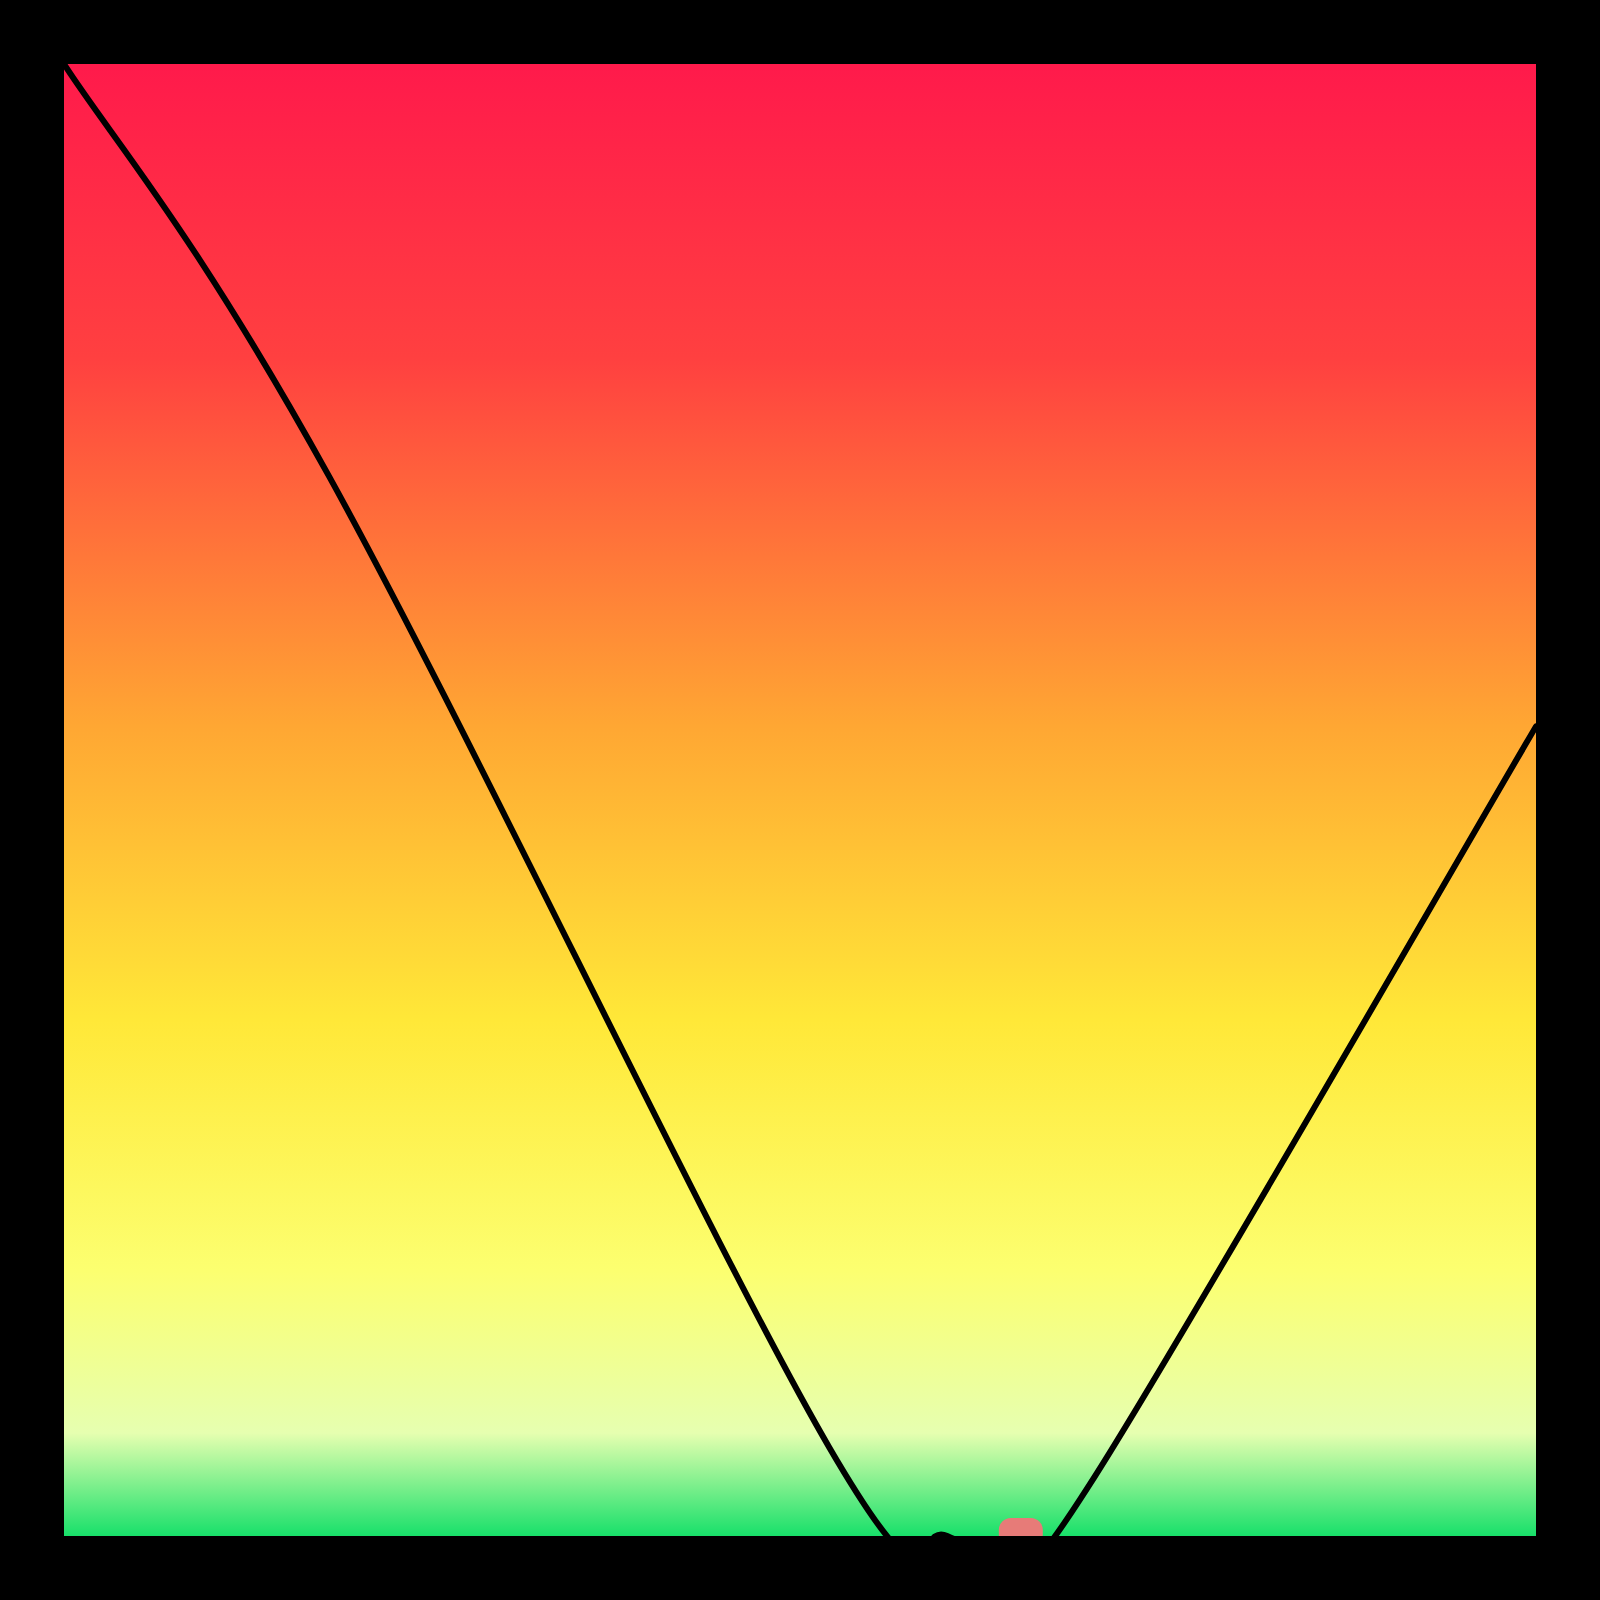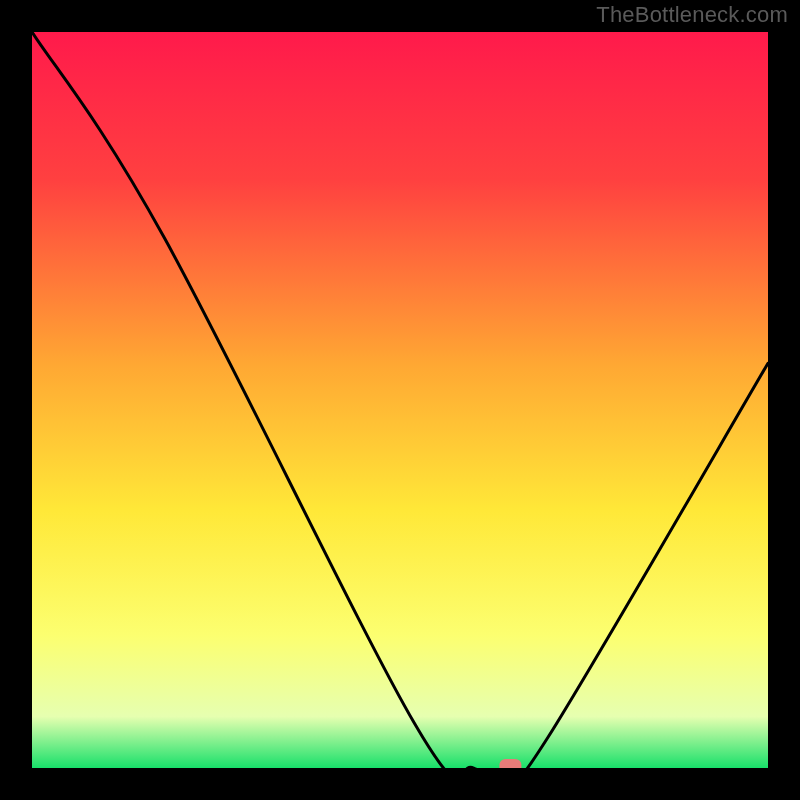--- a/index.html
+++ b/index.html
@@ -32,21 +32,20 @@
     position: absolute;
     left: 32px;
     top: 32px;
   }
 </style>
 </head>
 <body>
 
 <div class="frame">
 
-  <div class="watermark">TheBottleneck.com</div>
 
   <svg id="plot" width="736" height="736" viewBox="0 0 736 736">
     <defs>
       <linearGradient id="bg-grad" x1="0" y1="0" x2="0" y2="1">
           <stop offset="0%" stop-color="#ff1a4b"></stop>
           <stop offset="20%" stop-color="#ff4040"></stop>
           <stop offset="45%" stop-color="#ffa733"></stop>
           <stop offset="65%" stop-color="#ffe838"></stop>
           <stop offset="82%" stop-color="#fcff70"></stop>
           <stop offset="93%" stop-color="#e6ffb0"></stop>

